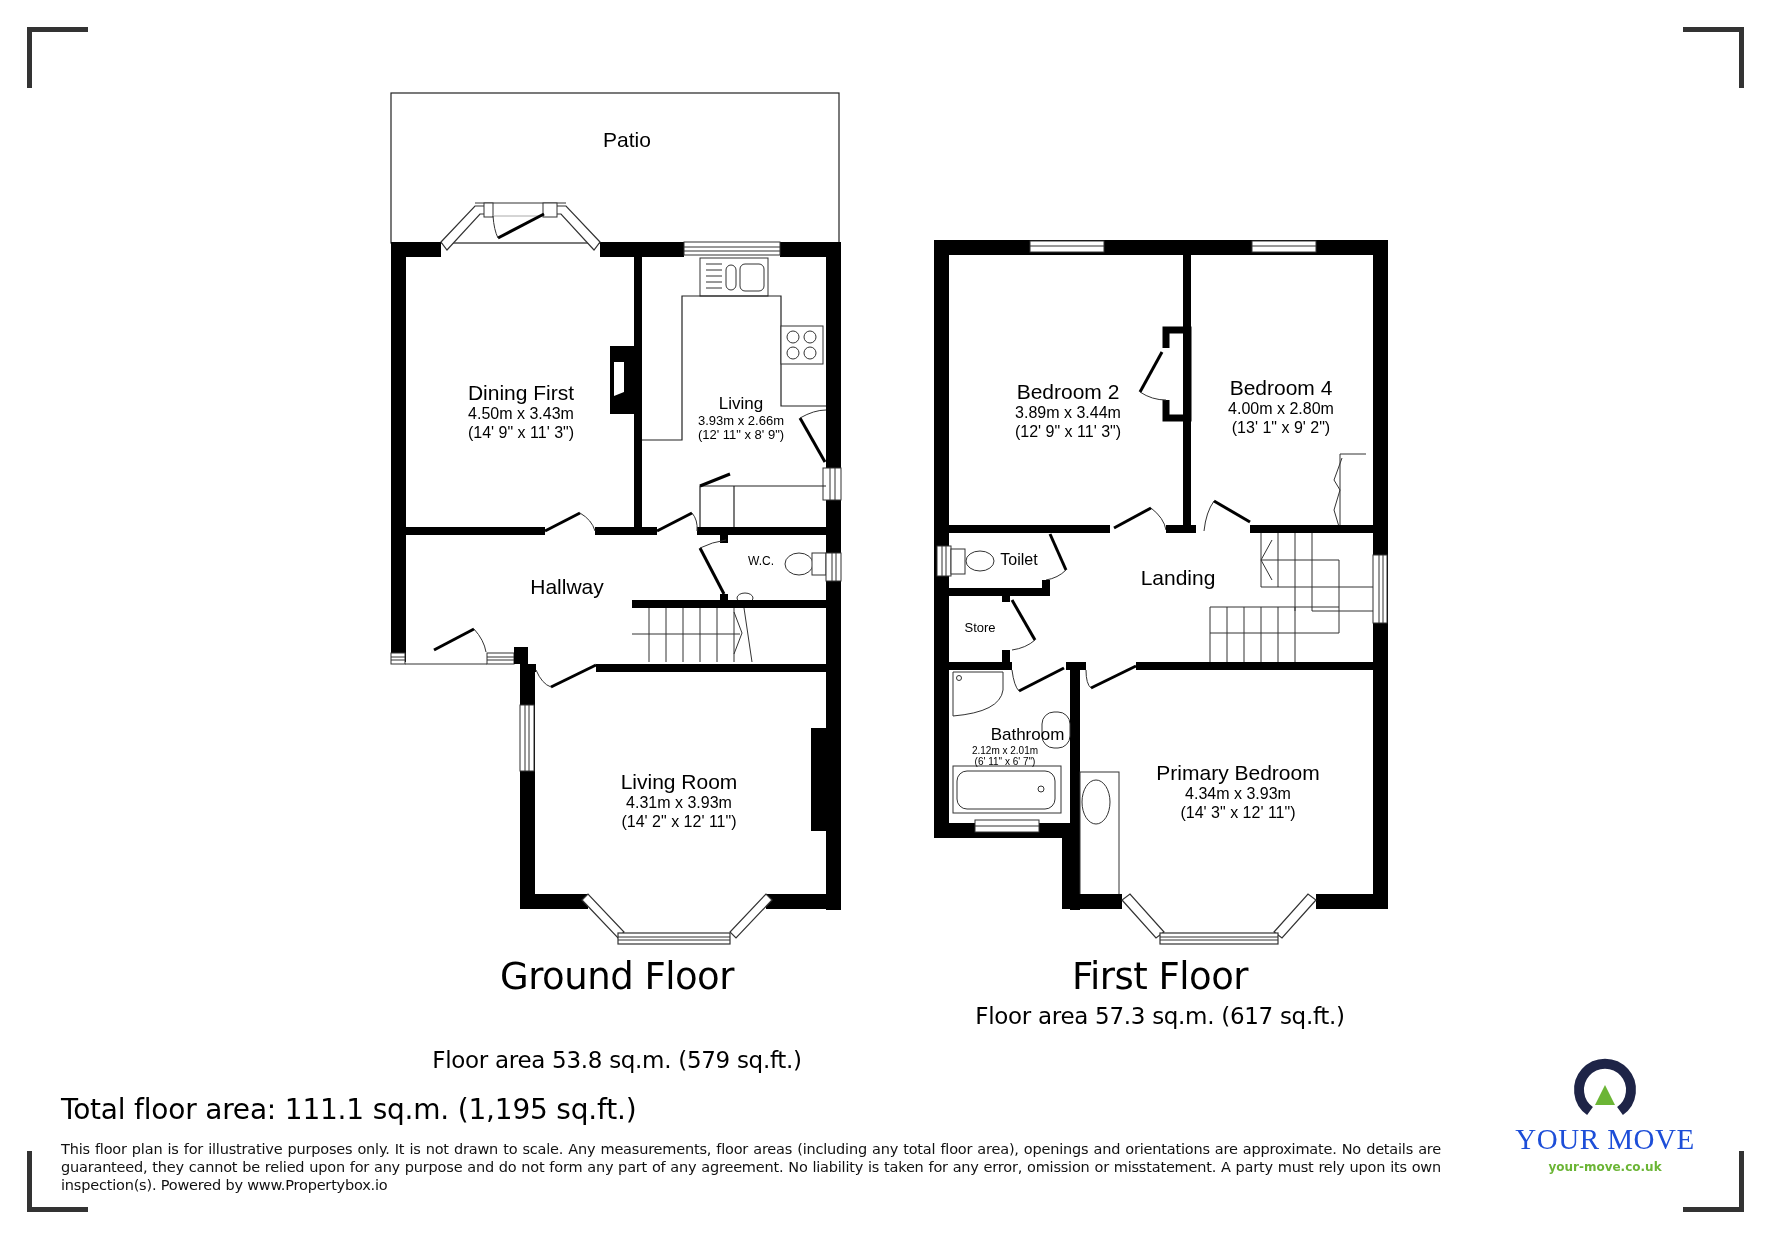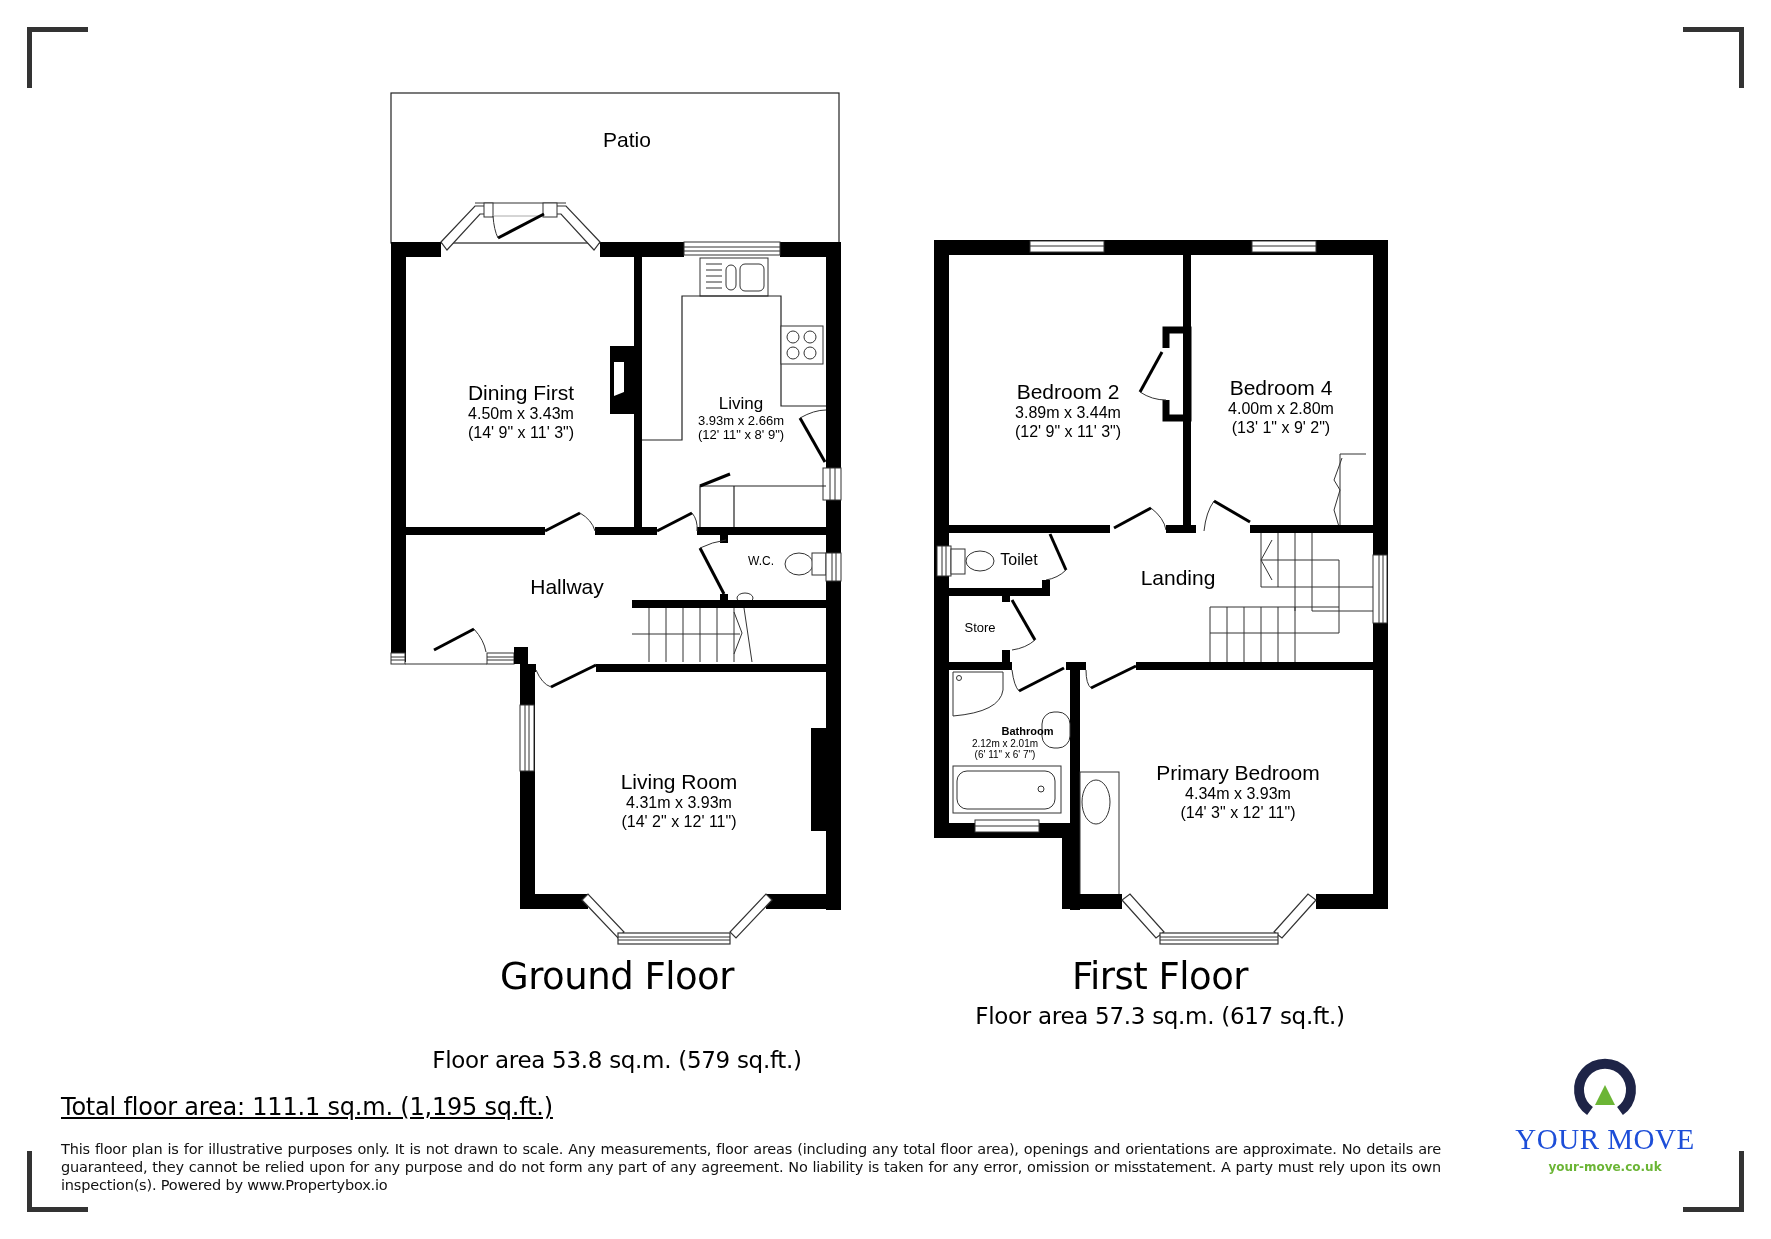--- a/index.html
+++ b/index.html
@@ -7,25 +7,25 @@
   .corner { position:absolute; border-color:#333; border-style:solid; width:56px; height:56px; }
   .c-tl { left:27px; top:27px; border-width:5px 0 0 5px; }
   .c-tr { right:27px; top:27px; border-width:5px 5px 0 0; }
   .c-bl { left:27px; bottom:27px; border-width:0 0 5px 5px; }
   .c-br { right:27px; bottom:27px; border-width:0 5px 5px 0; }
   svg#plan { position:absolute; left:0; top:0; }
   .room-label { position:absolute; text-align:center; transform:translateX(-50%); white-space:nowrap; line-height:1.15; }
   .room-name { font-size:21px; }
   .room-dim { font-size:16px; }
   .small .room-name { font-size:16px; }
-  .tiny .room-name { font-size:11px; font-weight:bold;margin-left:45px; }
+  .tiny .room-name { font-size:17px; font-weight:normal;margin-left:45px; }
   .tiny .room-dim { font-size:10px; }
   .floor-title { position:absolute; transform:translateX(-50%); font-family:"DejaVu Sans", sans-serif; font-size:37px; white-space:nowrap; letter-spacing:-0.5px; }
   .floor-area { position:absolute; transform:translateX(-50%); font-family:"DejaVu Sans", sans-serif; font-size:23px; white-space:nowrap; letter-spacing:-0.3px; }
-  .total { position:absolute; left:61px; top:1093px; font-family:"DejaVu Sans", sans-serif; font-size:24px; letter-spacing:-0.2px;text-decoration:underline; }
+  .total { position:absolute; left:61px; top:1093px; font-family:"DejaVu Sans", sans-serif; font-size:28px; letter-spacing:-0.2px; }
   .disclaimer { position:absolute; left:61px; top:1140px; width:1380px; font-family:"DejaVu Sans", sans-serif; font-size:14.5px; line-height:18px; letter-spacing:-0.2px; text-align:justify; color:#111; }
   .logo { position:absolute; left:1510px; top:1055px; width:190px; text-align:center; }
   .logo-name { font-family:"Liberation Serif", serif; font-size:29px; color:#1d4ed8; letter-spacing:0.5px; margin-top:2px; }
   .logo-url { font-family:"DejaVu Sans", sans-serif; font-size:12px; font-weight:bold; color:#6bb535; margin-top:4px; }
 </style>
 </head>
 <body>
 
 <div class="corner c-tl"></div>
 <div class="corner c-tr"></div>

